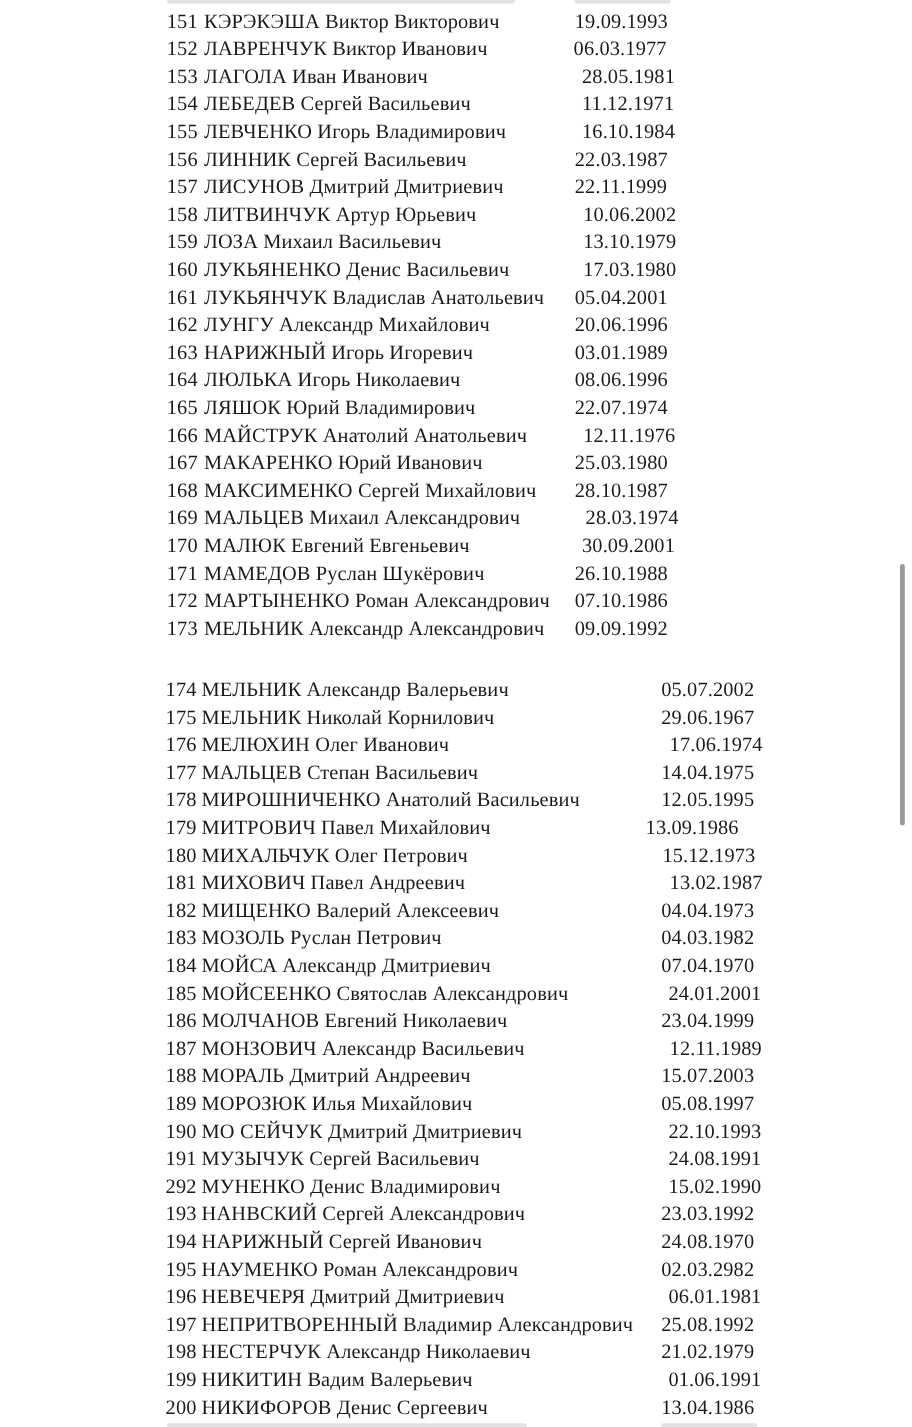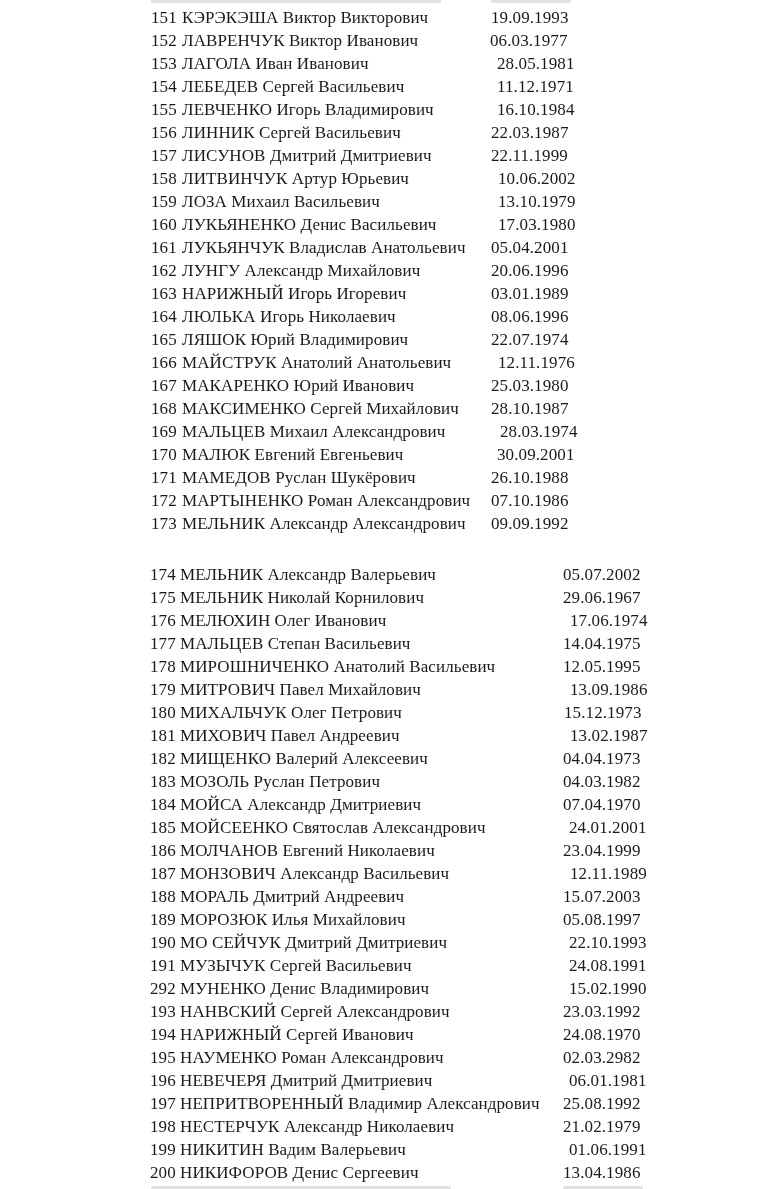--- a/index.html
+++ b/index.html
@@ -11,21 +11,21 @@
       width: 760px;
       height: 1189px;
       position: relative;
       overflow: hidden;
       font-family: "Liberation Serif", "DejaVu Serif", serif;
       color: #1a1a1a;
     }
     .page {
       position: absolute;
       left: 0; top: 0;
-      width: 613px; height: 1189px; margin-left: 12px;
+      width: 613px; height: 1189px;
     }
     .row {
       position: absolute;
       left: 0;
       height: 23px;
       font-size: 17px;
       line-height: 23px;
       white-space: nowrap;
       letter-spacing: 0.1px;
     }
@@ -218,21 +218,21 @@
         <span class="date" style="left:551px;">14.04.1975</span>
       </div>
     <div class="row" style="top:655px;">
         <span class="num">178</span>
         <span class="name">МИРОШНИЧЕНКО Анатолий Васильевич</span>
         <span class="date" style="left:551px;">12.05.1995</span>
       </div>
     <div class="row" style="top:678px;">
         <span class="num">179</span>
         <span class="name">МИТРОВИЧ Павел Михайлович</span>
-        <span class="date" style="left:558px;">13.09.1986</span>
+        <span class="date" style="left:538px;">13.09.1986</span>
       </div>
     <div class="row" style="top:701px;">
         <span class="num">180</span>
         <span class="name">МИХАЛЬЧУК Олег Петрович</span>
         <span class="date" style="left:552px;">15.12.1973</span>
       </div>
     <div class="row" style="top:724px;">
         <span class="num">181</span>
         <span class="name">МИХОВИЧ Павел Андреевич</span>
         <span class="date" style="left:558px;">13.02.1987</span>

